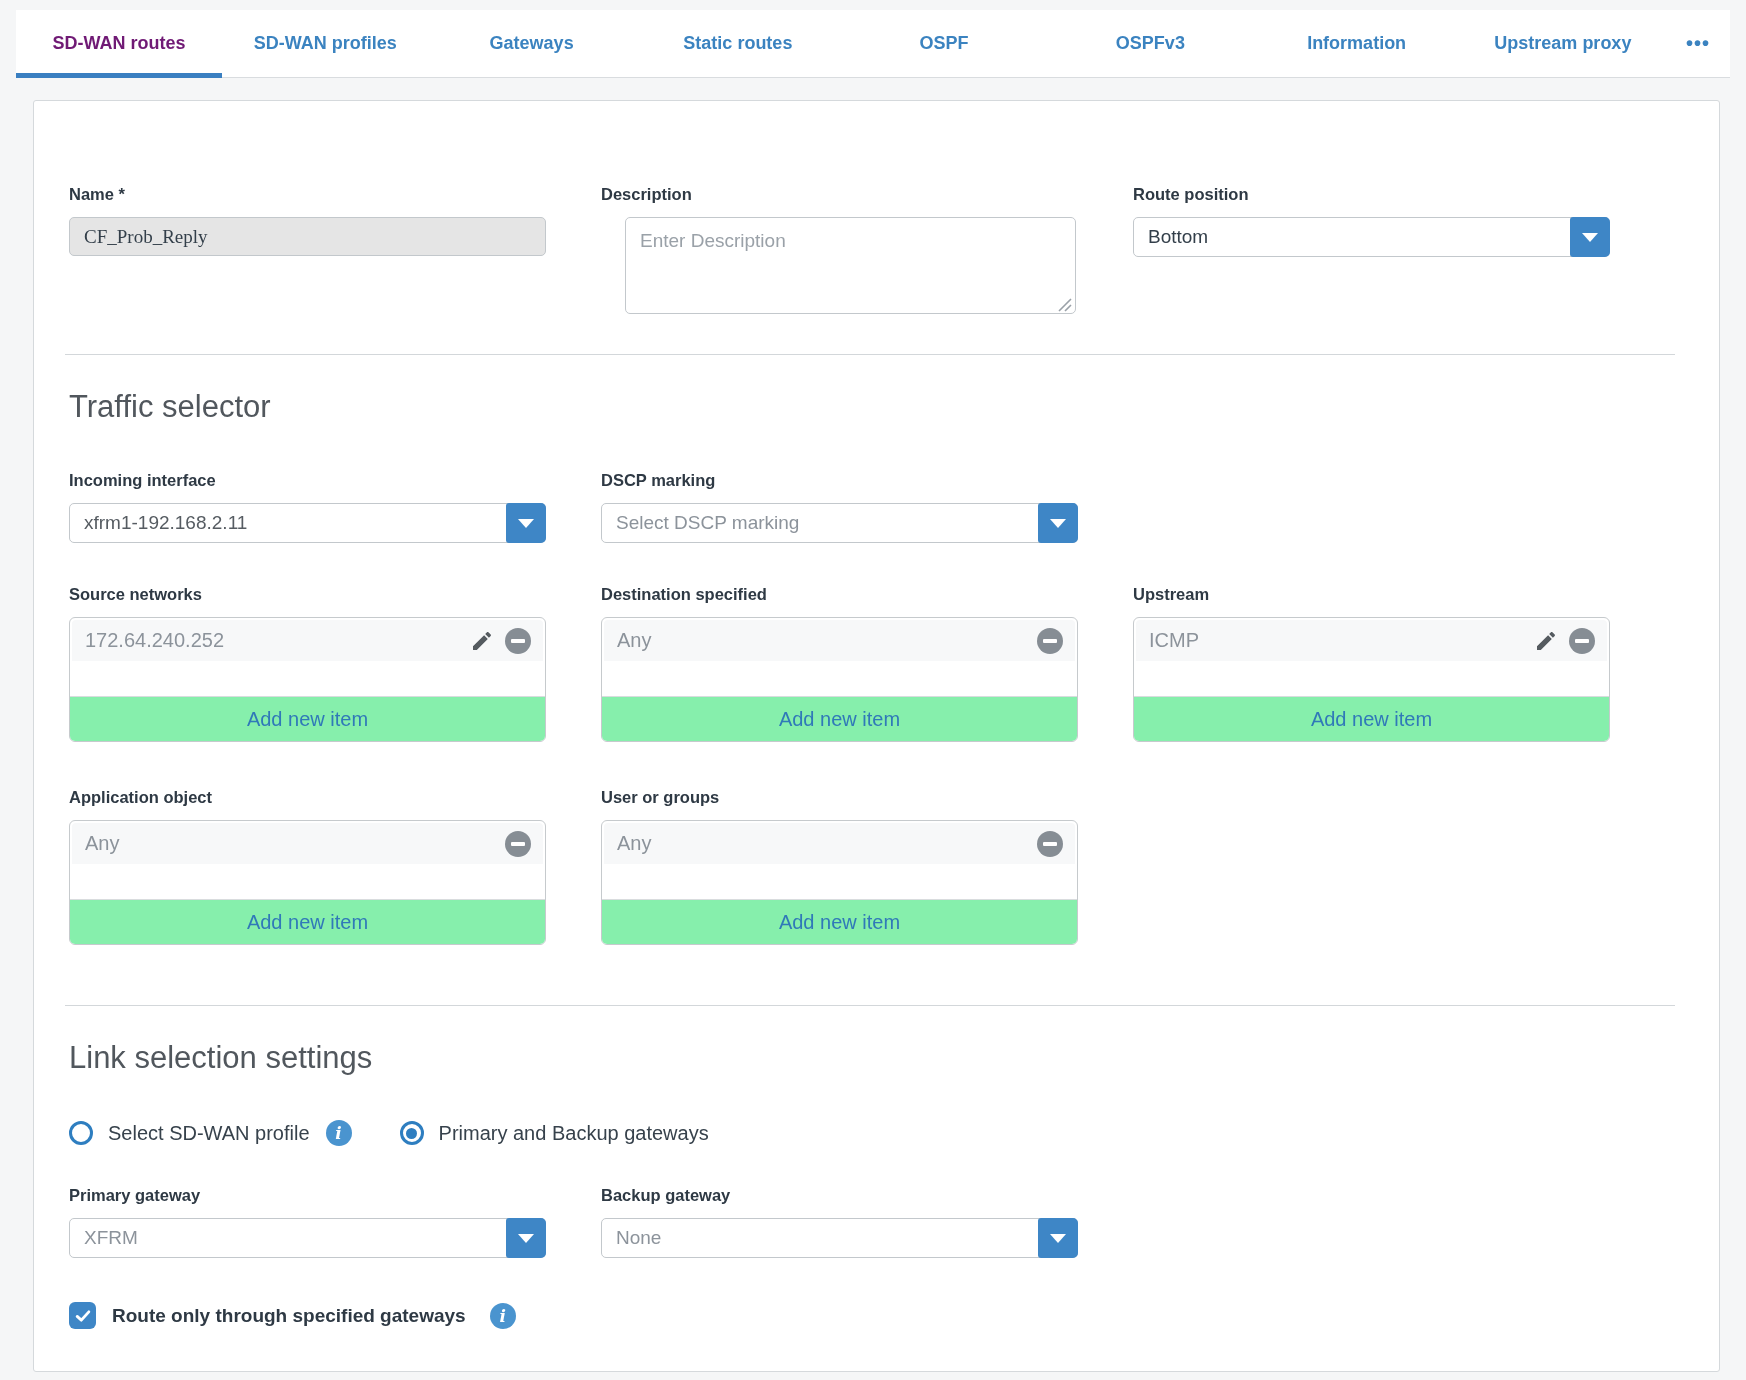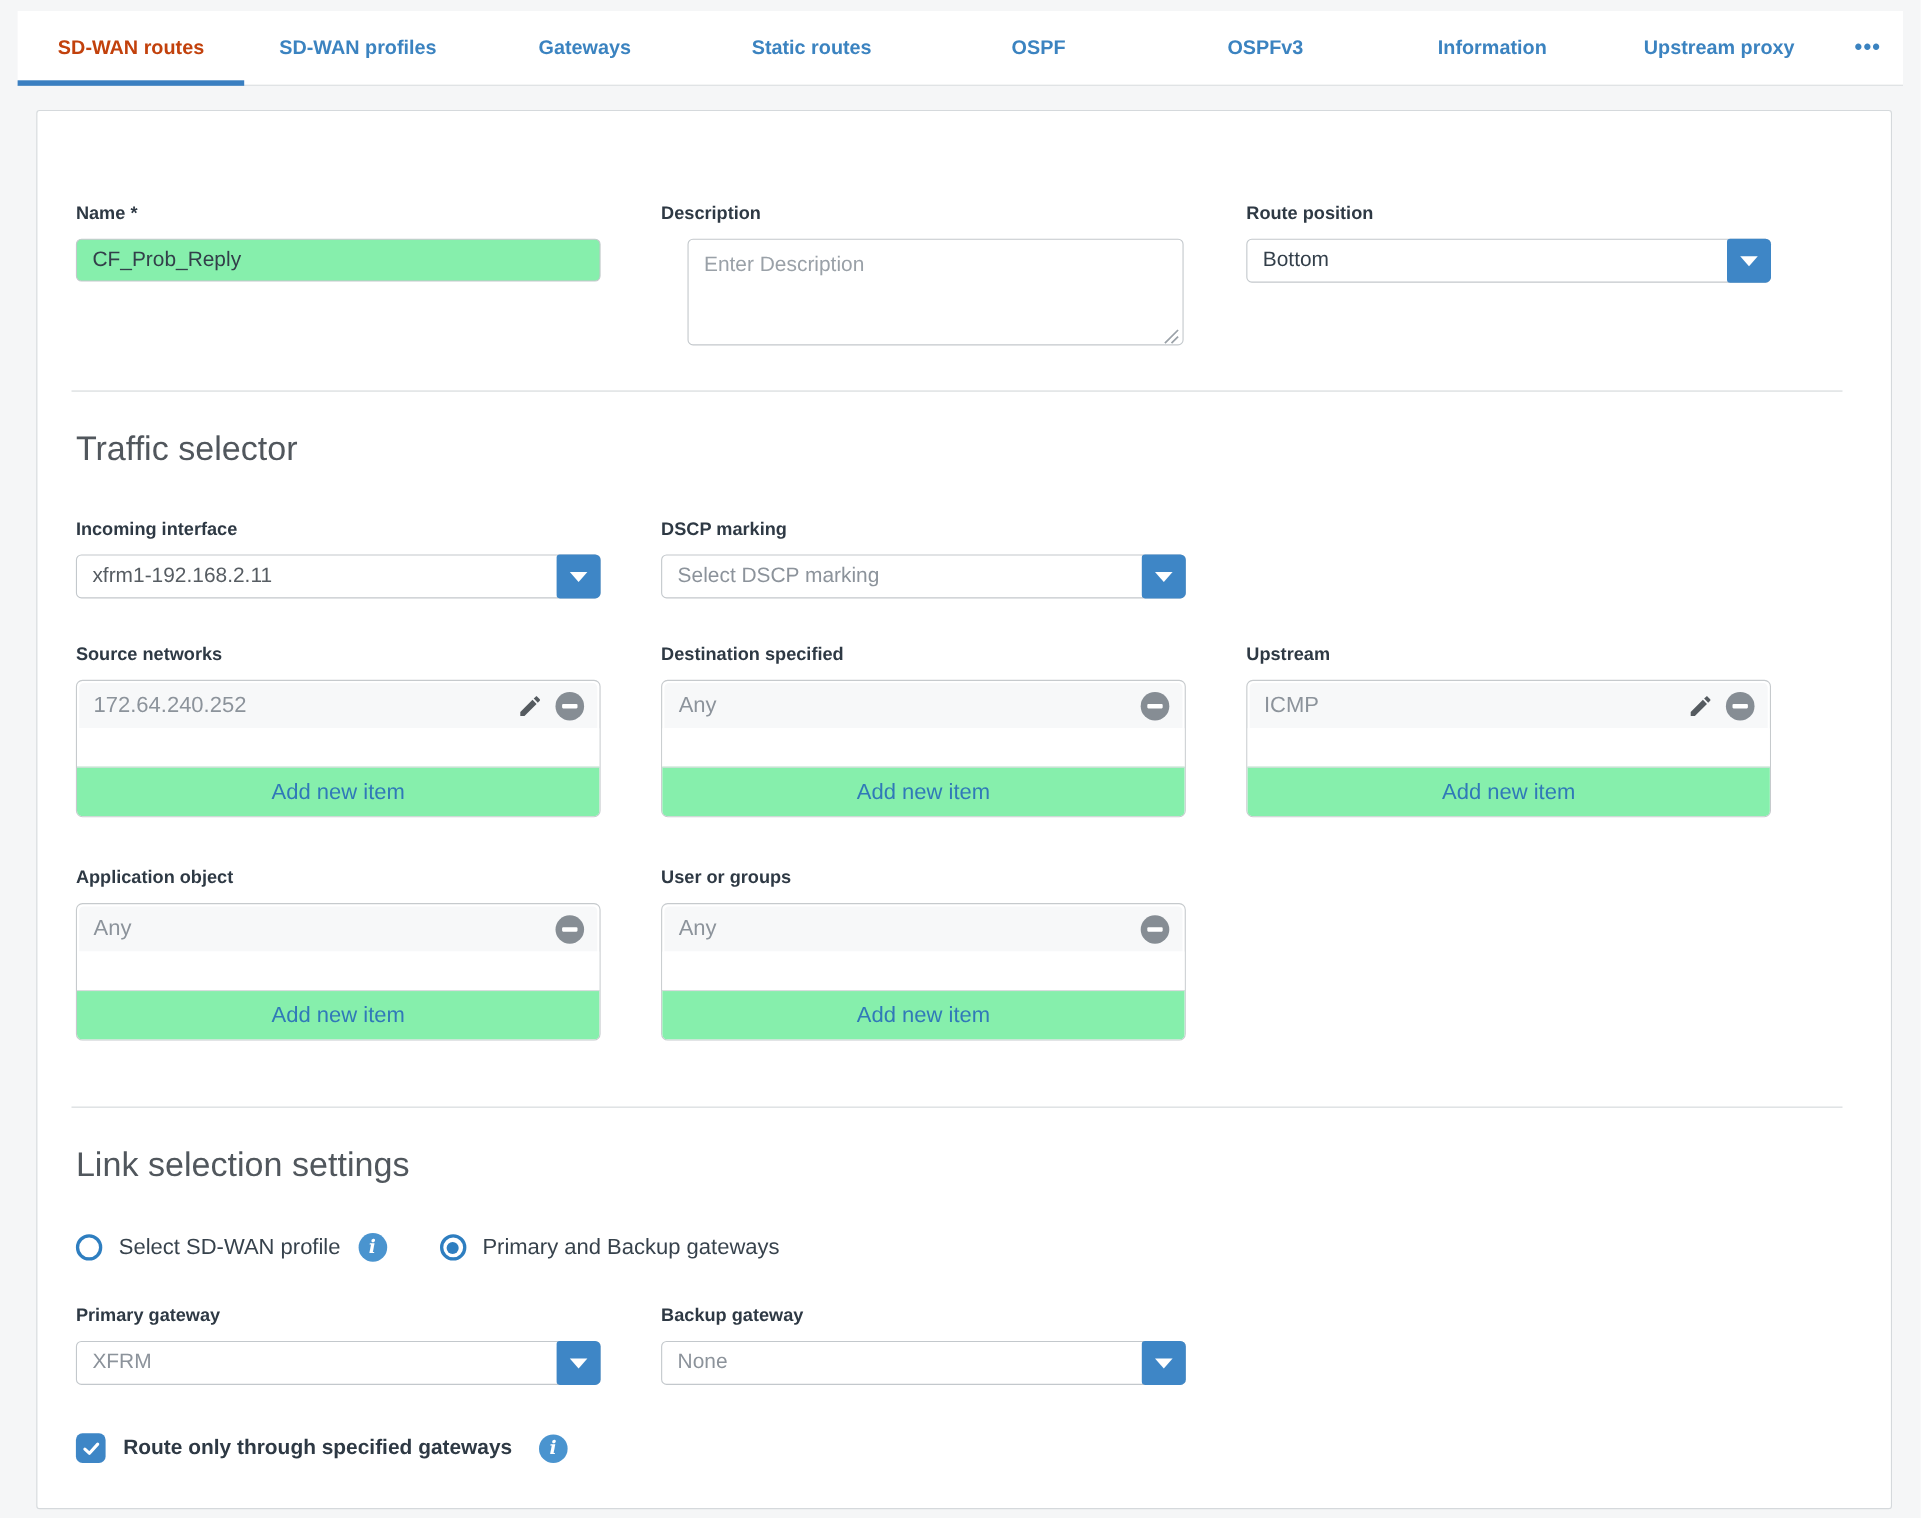--- a/index.html
+++ b/index.html
@@ -24,21 +24,21 @@
     position:relative;
     display:flex;
     align-items:center;
     justify-content:center;
     font-size:18px;
     font-weight:700;
     color:#3b83c0;
     cursor:pointer;
     white-space:nowrap;
   }
-  .tab.active { color:#c2410c; }
+  .tab.active { color:#701a75; }
   .tab.active .underline {
     position:absolute; left:0; right:0; bottom:-1px;
     height:5px; background:#3a7fc1;
   }
   .tab.more { flex:0 0 64px; font-size:20px; letter-spacing:1px; }
 
   
   .panel {
     margin:22px 26px 8px 33px;
     height:1272px;
@@ -71,23 +71,23 @@
     font-size:31px;
     font-weight:400;
     color:#51575d;
   }
 
   
   input.text {
     width:100%; height:39px;
     border:1px solid #c3c8cc; border-radius:5px;
     padding:0 14px;
-    font-family:Liberation Sans, sans-serif;
+    font-family:Liberation Serif, serif;
     font-size:19px; color:#333f4a;
-    background:#86efac;
+    background:#e5e5e5;
   }
   .ta-wrap { position:relative; width:475px;padding-left:24px; }
   textarea.ta {
     width:100%; height:97px;
     border:1px solid #c3c8cc; border-radius:5px;
     padding:12px 14px;
     font-family:"Liberation Sans",sans-serif;
     font-size:19px; color:#333f4a;
     resize:none; background:#fff;
   }

